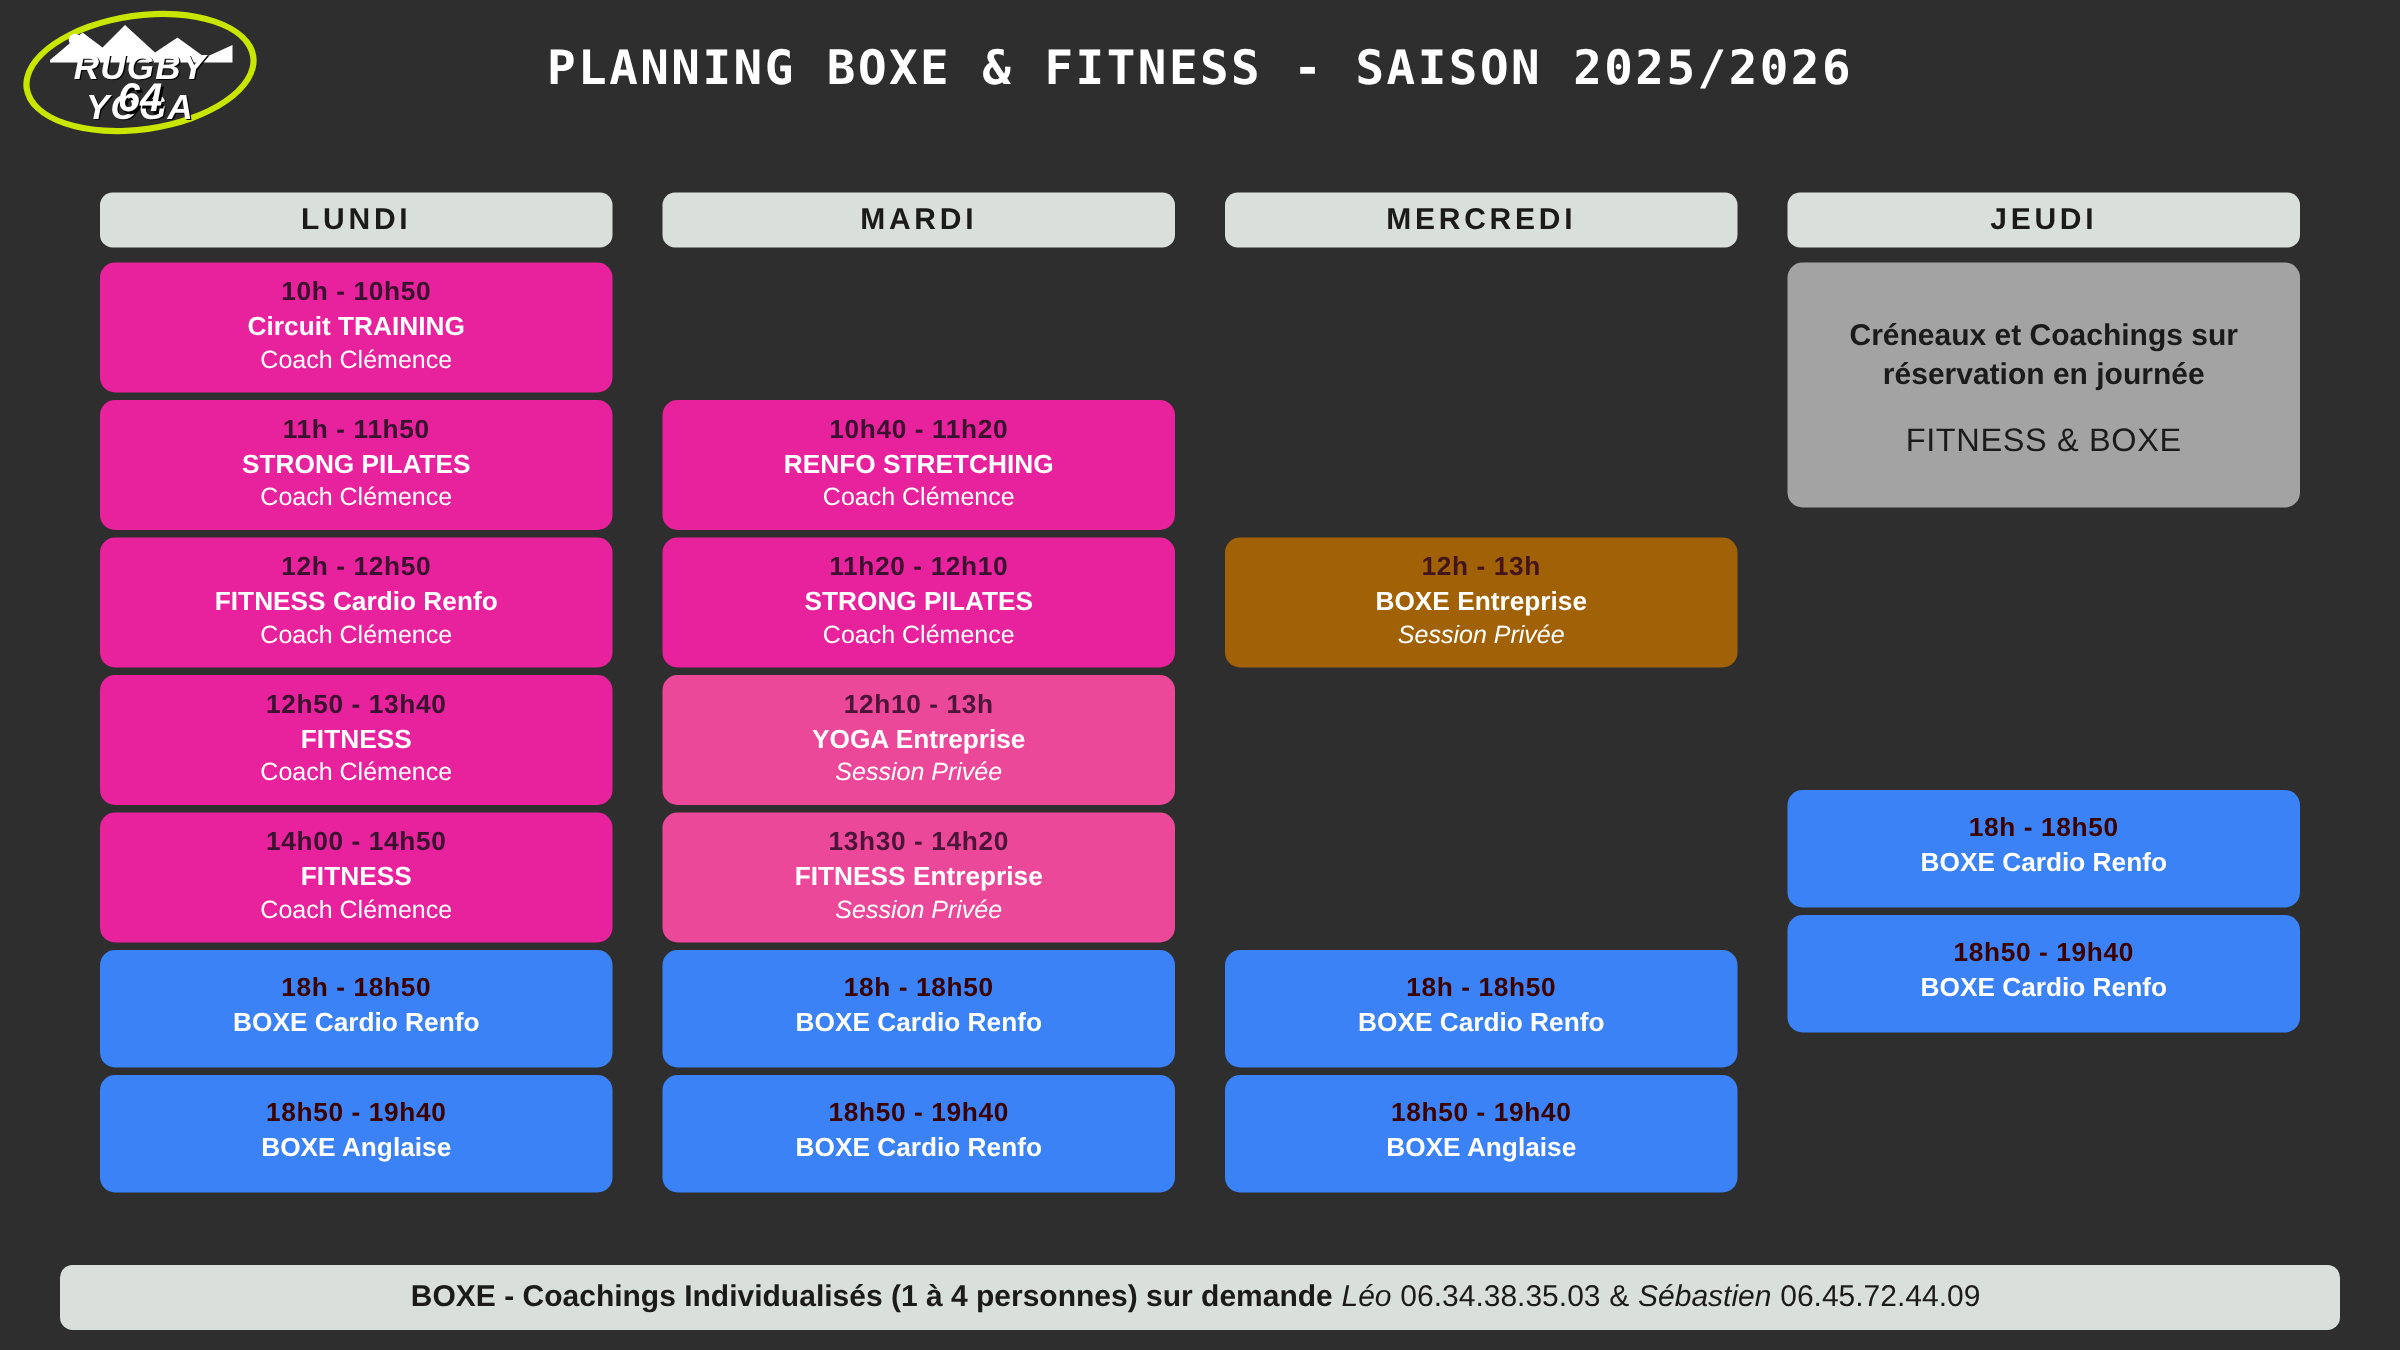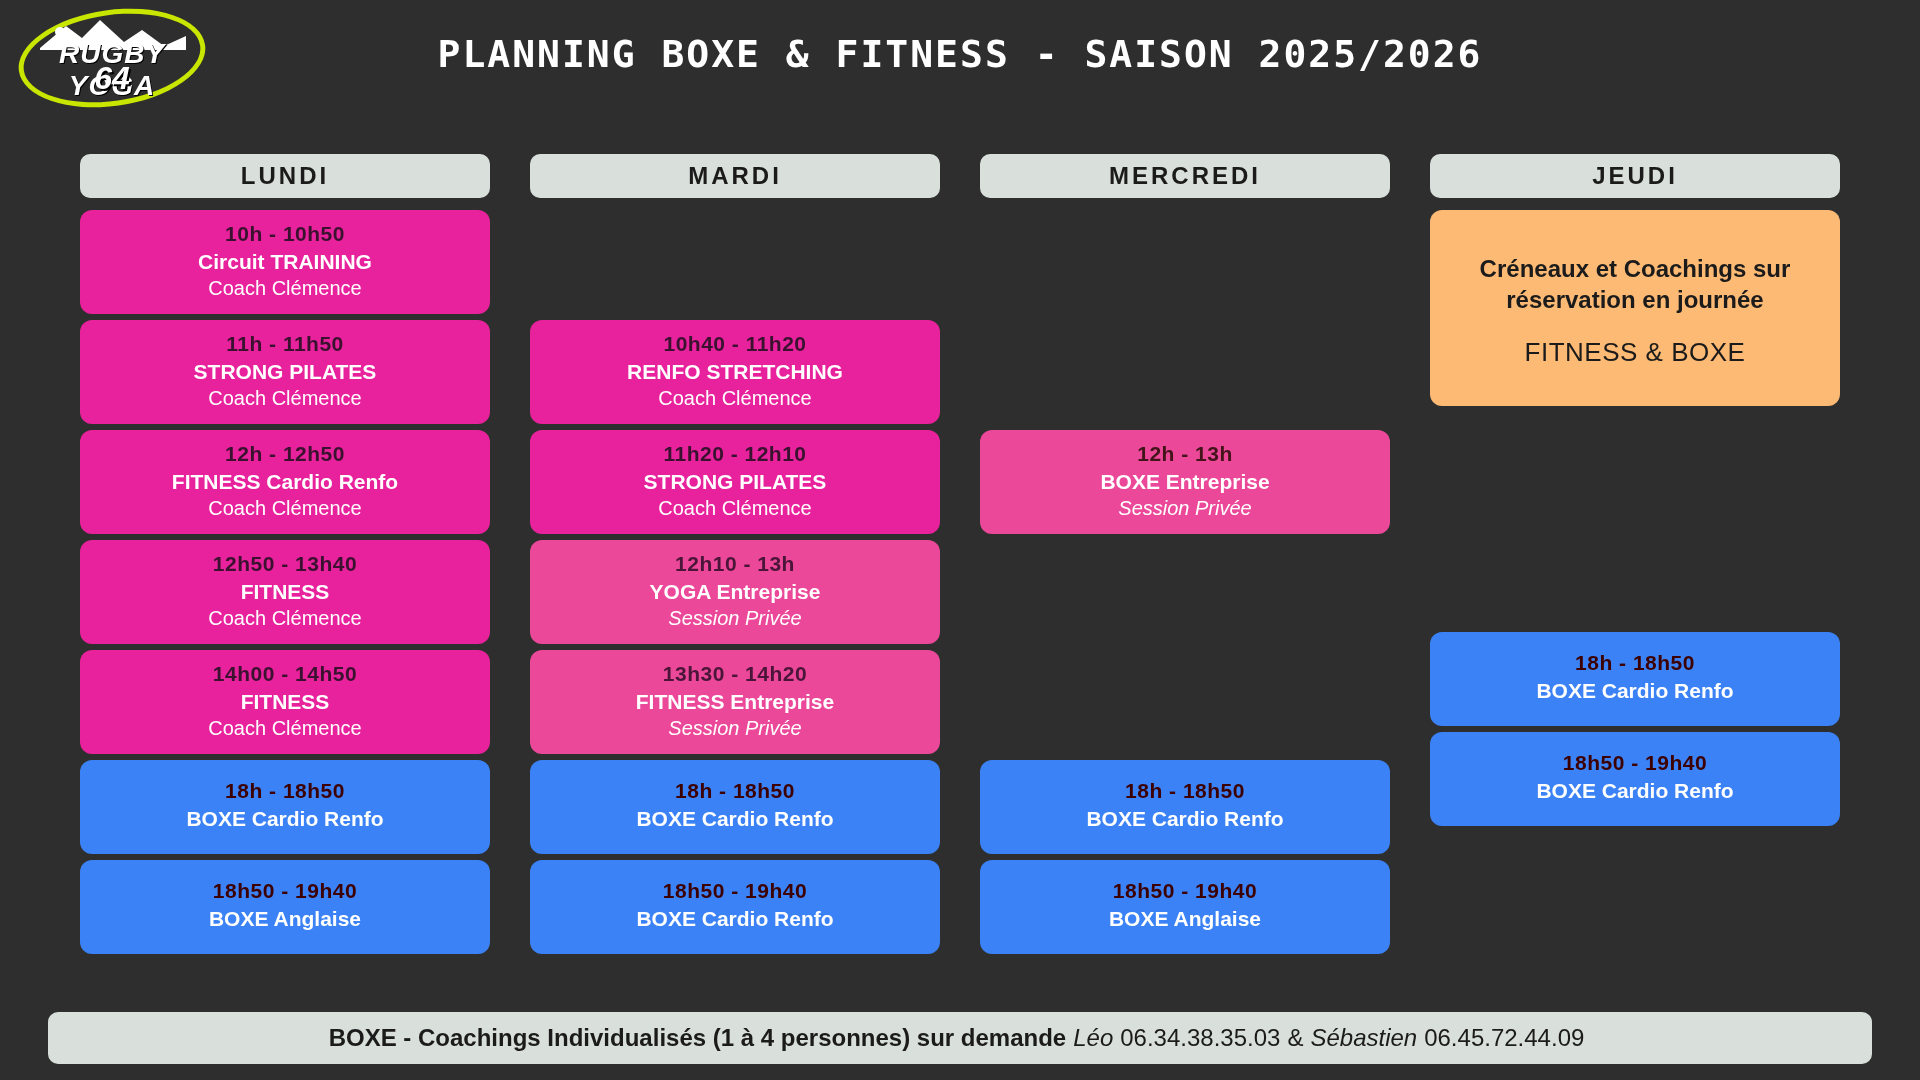--- a/index.html
+++ b/index.html
@@ -127,28 +127,28 @@
   .slot .coach.ital { font-style: italic; }
 
   
   .v-pink   { background: #e8219c; }
   .v-pink .time { color: #3a1230; }
   .v-lightpink { background: #ec4899; }
   .v-lightpink .time { color: #4a1538; }
   .v-lightpink .name { color: #ffffff; }
   .v-red    { background: #3b82f6; }
   .v-red .time { color: #3d0000; }
-  .v-coral  { background: #ec4899; }
+  .v-coral  { background: #a16207; }
   .v-coral .time { color: #43141a; }
 
   .slot.two-line { min-height: 94px; }
 
   
   .info-card {
-    background: #fdba74;
+    background: #a3a3a3;
     color: #1b1b1b;
     border-radius: 12px;
     padding: 28px 14px 22px;
     text-align: center;
     min-height: 196px;
     display: flex;
     flex-direction: column;
     justify-content: center;
   }
   .info-card .l1 {

